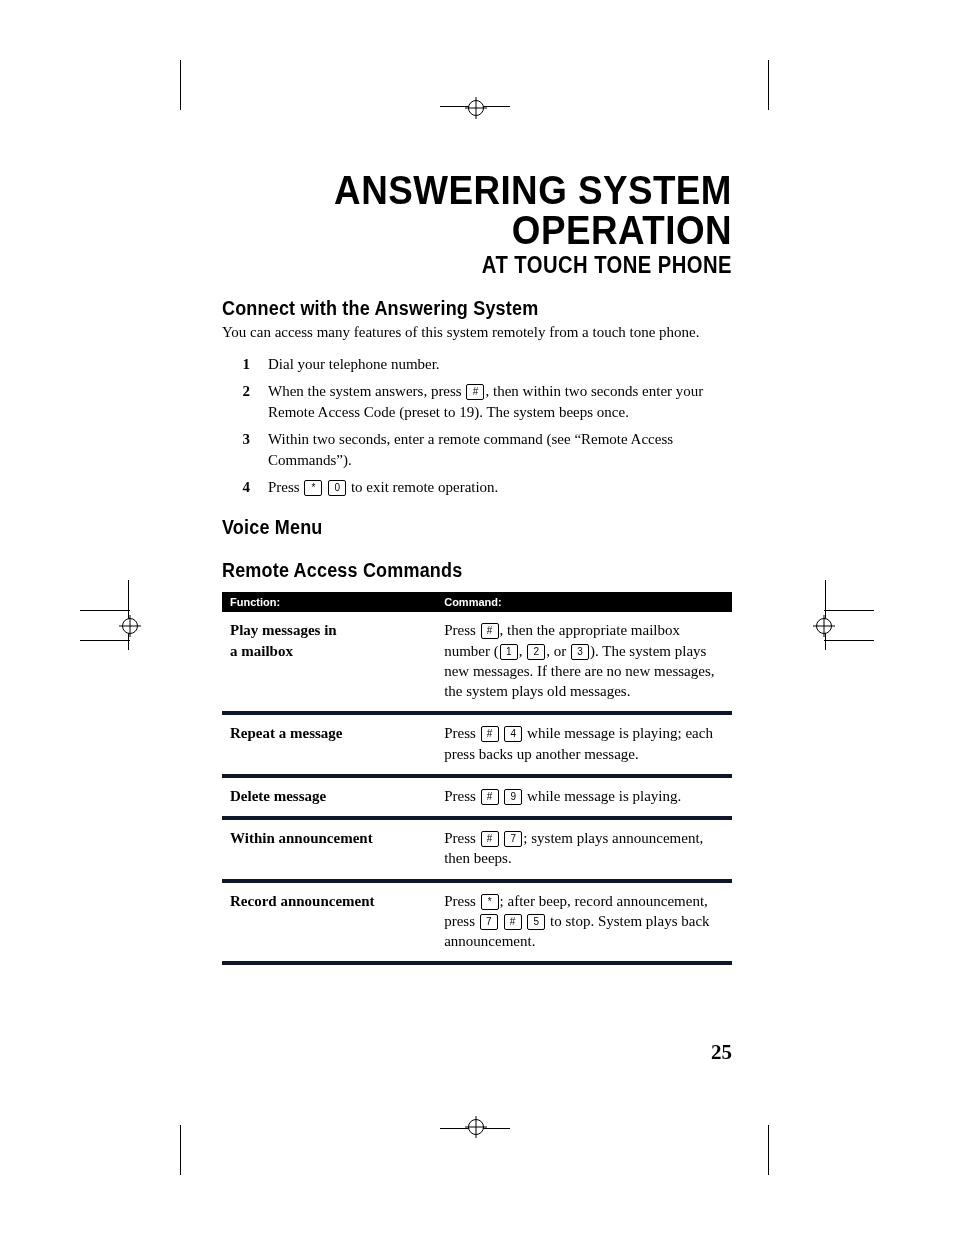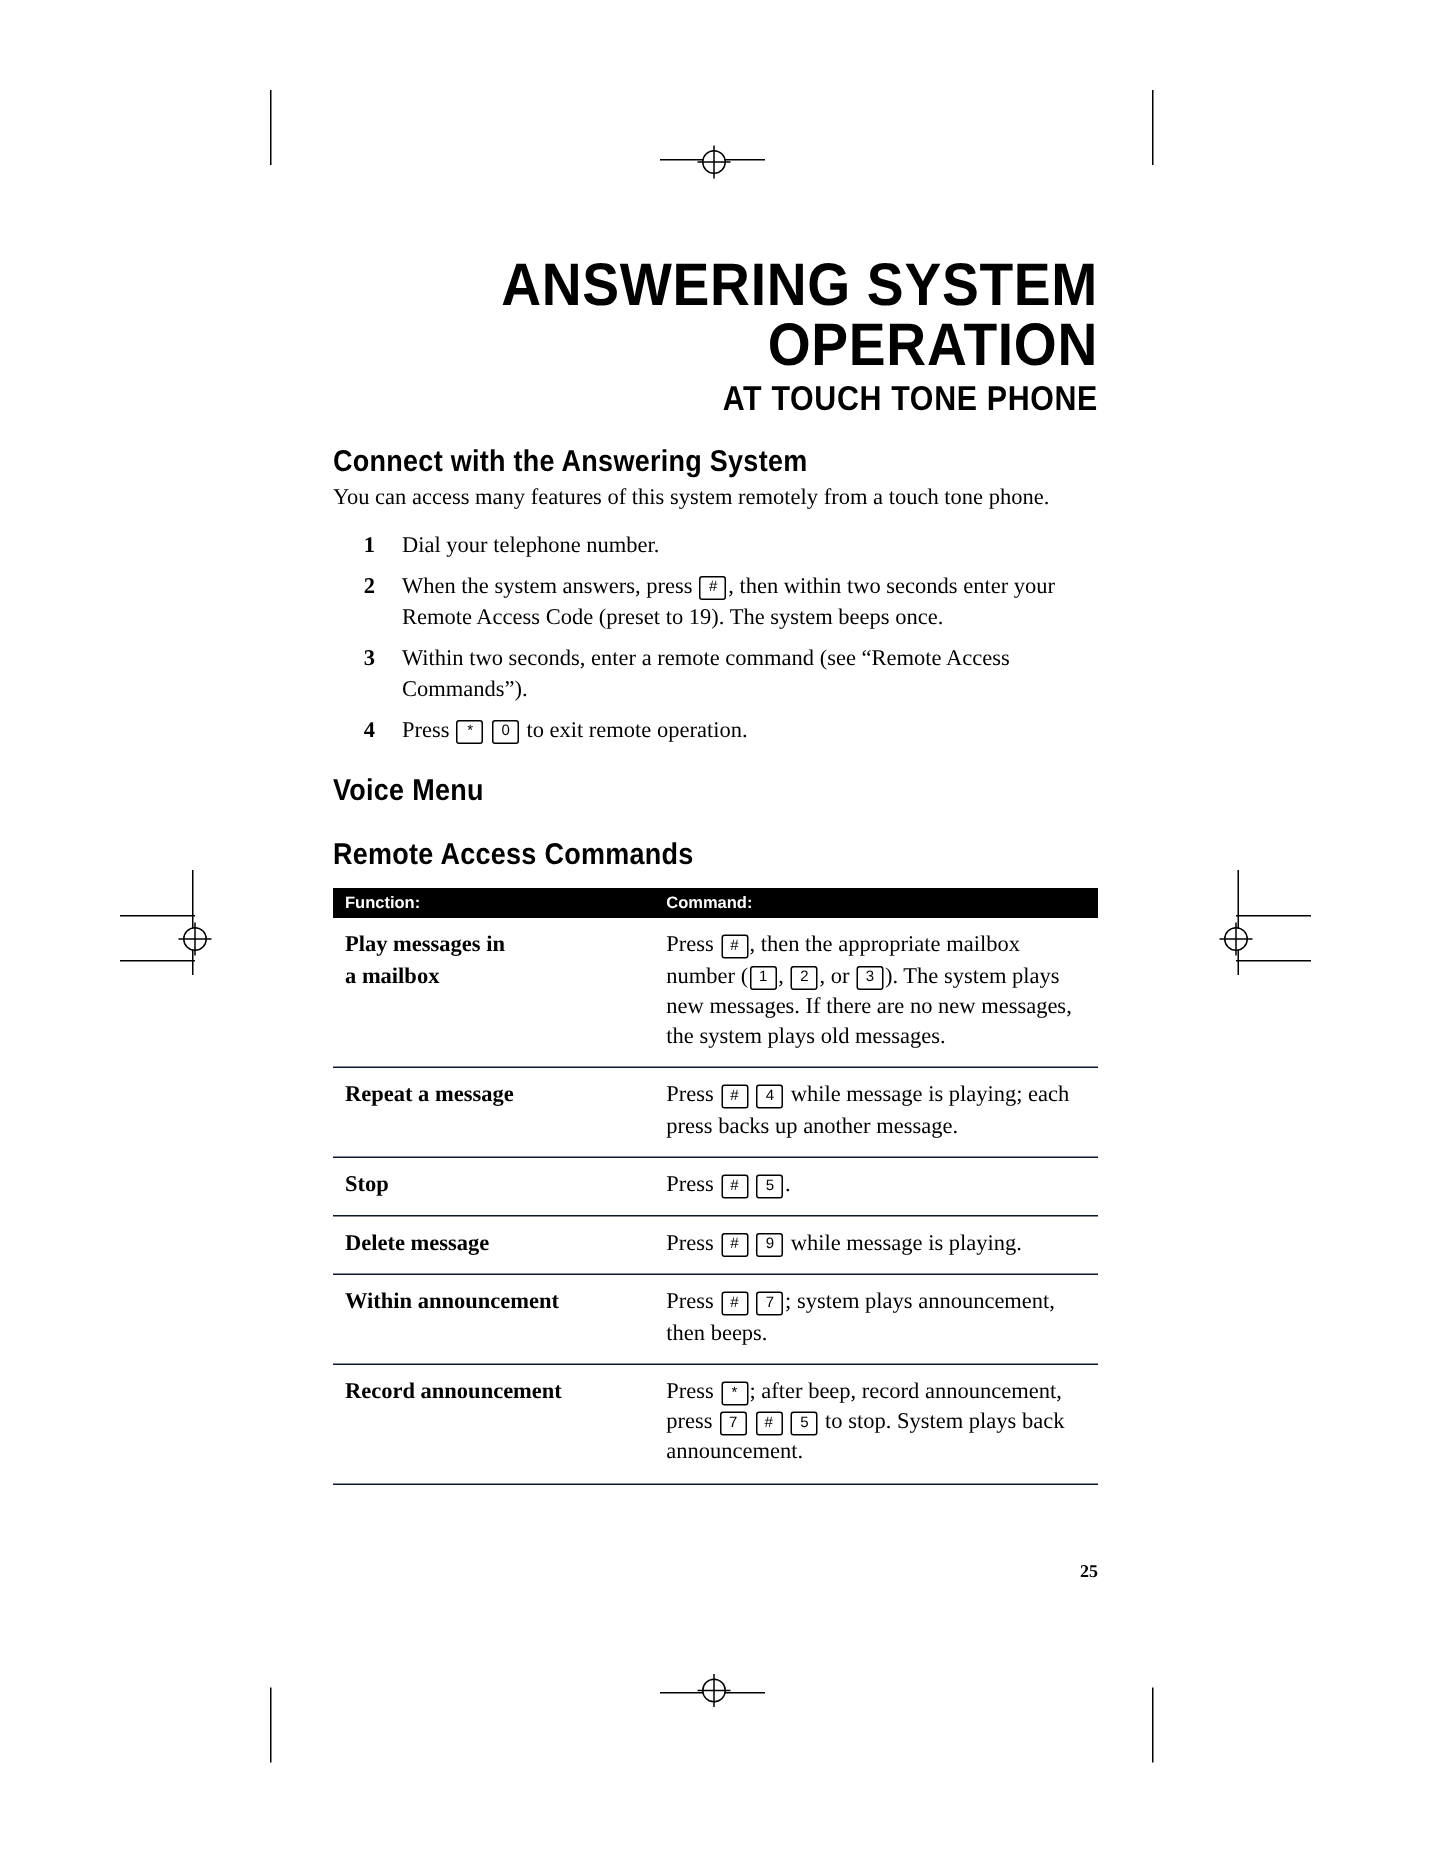--- a/index.html
+++ b/index.html
@@ -131,33 +131,33 @@
   table.cmd thead th {
     background: #000;
     color: #fff;
     text-align: left;
     font-family: 'Arial Black', Arial, sans-serif;
     font-weight: 900;
     font-size: 11px;
     padding: 4px 8px;
   }
   table.cmd td {
-    border-bottom: 1px solid #0f172a;
+    border-bottom: 4px solid #0f172a;
     padding: 8px 8px 10px 8px;
     vertical-align: top;
     line-height: 1.35;
     margin-left: 20px;
   }
   table.cmd td.fn { font-weight: bold; width: 42%; }
   .pagenum {
     position: absolute;
     right: 222px;
     top: 1040px;
     font-weight: bold;
-    font-size: 12px;
+    font-size: 21px;
   }
 </style>
 </head>
 <body>
 
 <div class="page">
 
   <div class="crop tv1"></div>
   <div class="crop tv2"></div>
   <div class="crop th"></div>
@@ -220,24 +220,20 @@
       <tbody id="cmd-body">
           <tr>
             <td class="fn">Play messages in<br>a mailbox</td>
             <td>Press <span class="key">#</span>, then the appropriate mailbox number (<span class="key">1</span>, <span class="key">2</span>, or <span class="key">3</span>). The system plays new messages.  If there are no new messages, the system plays old messages.</td>
           </tr>
           <tr>
             <td class="fn">Repeat a message</td>
             <td>Press <span class="key">#</span> <span class="key">4</span> while message is playing; each press backs up another message.</td>
           </tr>
           <tr>
-            <td class="fn">Stop</td>
-            <td>Press <span class="key">#</span> <span class="key">5</span>.</td>
-          </tr>
-          <tr>
             <td class="fn">Delete message</td>
             <td>Press <span class="key">#</span> <span class="key">9</span> while message is playing.</td>
           </tr>
           <tr>
             <td class="fn">Within announcement</td>
             <td>Press <span class="key">#</span> <span class="key">7</span>; system plays announcement, then beeps.</td>
           </tr>
           <tr>
             <td class="fn">Record announcement</td>
             <td>Press <span class="key">*</span>; after beep, record announcement, press <span class="key">7</span> <span class="key">#</span> <span class="key">5</span> to stop. System plays back announcement.</td>

